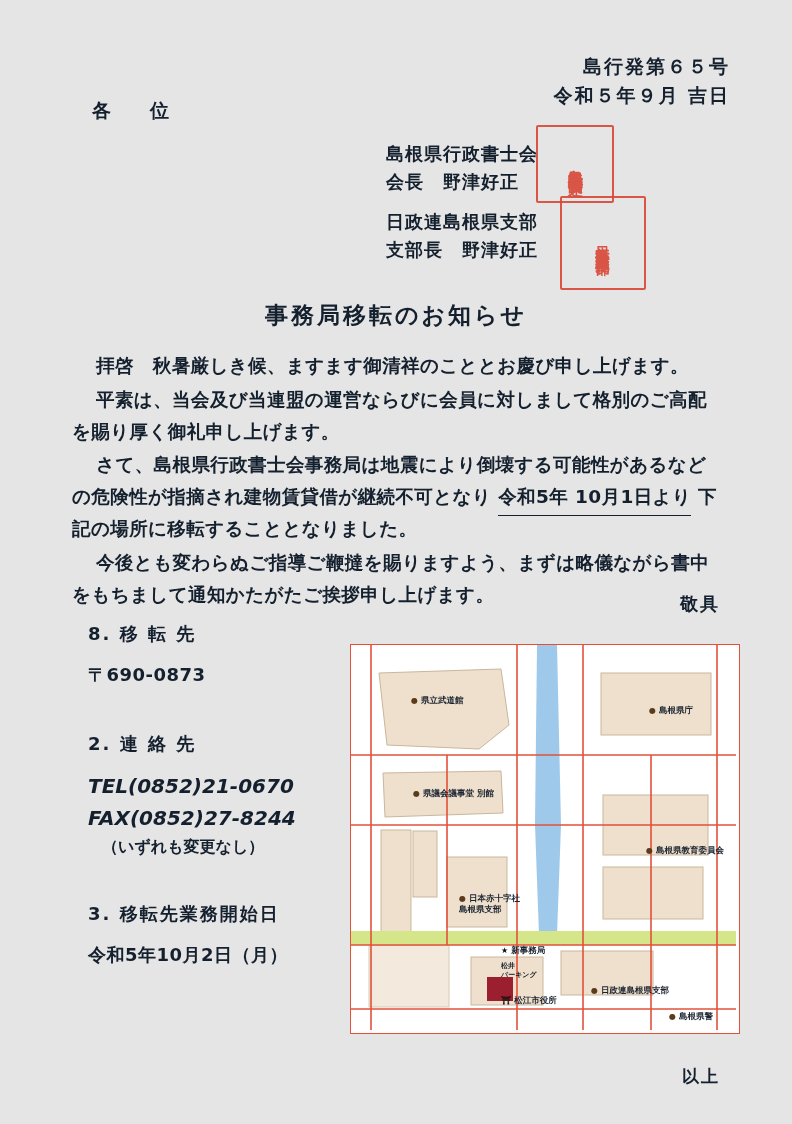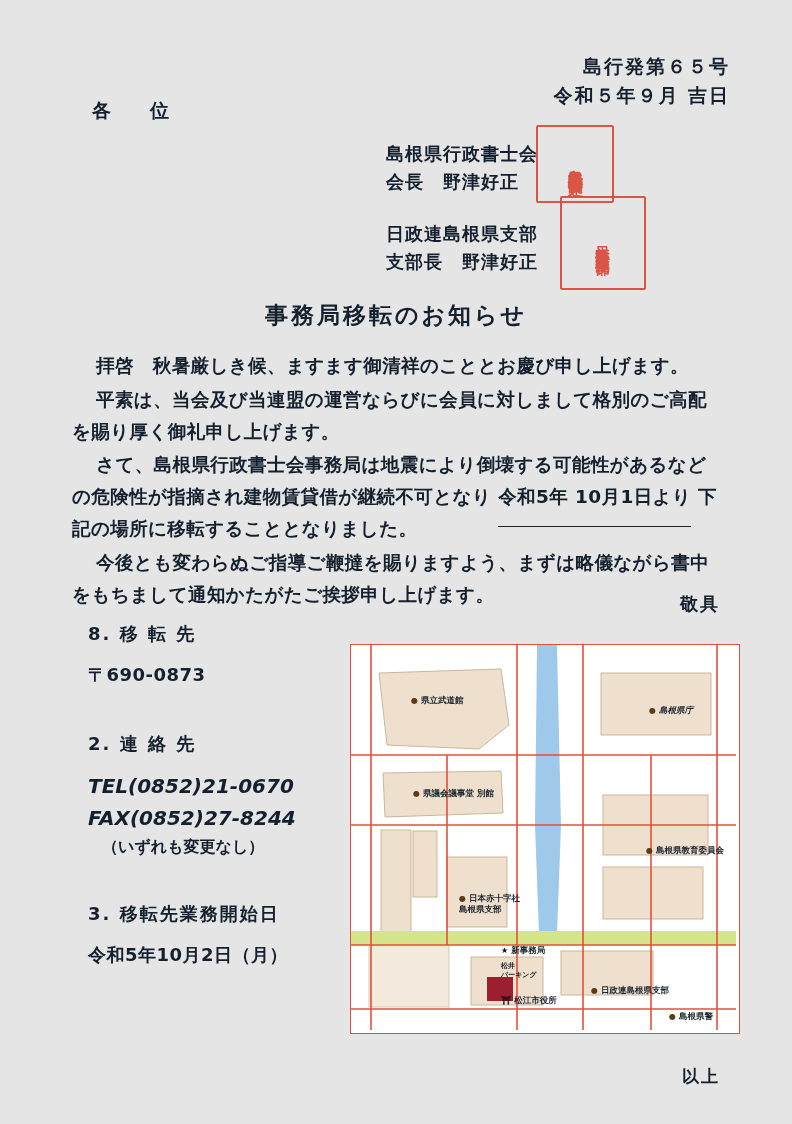--- a/index.html
+++ b/index.html
@@ -42,21 +42,21 @@
   }
   .issuer {
     position: absolute;
     top: 140px;
     left: 386px;
     font-size: 18px;
     line-height: 1.55;
     font-weight: 600;
     letter-spacing: 1px;
   }
-  .issuer .grp { margin-bottom: 24px; }
+  .issuer .grp { margin-bottom: 12px; }
   .issuer .grp:last-child { margin-bottom: 0; }
 
   
   .seal {
     position: absolute;
     border: 2px solid #d94a3a;
     color: #d94a3a;
     font-weight: 700;
     display: grid;
     writing-mode: vertical-rl;
@@ -97,21 +97,21 @@
     position: absolute;
     top: 350px;
     left: 72px;
     width: 650px;
     font-size: 18.5px;
     line-height: 1.72;
     font-weight: 600;
     letter-spacing: .4px;
   }
   .body-text p { margin: 0 0 2px 0; text-indent: 1.3em; }
-  .underline { border-bottom: 1.5px solid #14202e; padding-bottom: 19px; margin-top: 33px; }
+  .underline { border-bottom: 1.5px solid #14202e; padding-bottom: 8px; margin-top: 33px; }
   .closing {
     position: absolute;
     top: 592px;
     right: 72px;
     font-size: 18px;
     font-weight: 600;
     letter-spacing: 2px;
   }
 
   
@@ -269,21 +269,21 @@
         <path d="M232,0 L232,385"></path>
         <path d="M366,0 L366,385"></path>
         <path d="M96,110 L96,300"></path>
         <path d="M300,110 L300,385"></path>
       </g>
 
       <rect x="136" y="332" width="26" height="24" fill="#9b1f2e"></rect>
     </svg>
 
     <div class="mk" style="left:60px;  top:50px;text-align:center;">県立武道館</div>
-    <div class="mk" style="left:298px; top:60px;font-style:italic;">島根県庁</div>
+    <div class="mk" style="left:298px; top:60px;">島根県庁</div>
     <div class="mk" style="left:62px;  top:143px;">県議会議事堂 別館</div>
     <div class="mk" style="left:295px; top:200px;">島根県教育委員会</div>
     <div class="mk" style="left:108px; top:248px; white-space:pre-line;">日本赤十字社
 島根県支部</div>
     <div class="mk star" style="left:150px; top:300px;">新事務局</div>
     <div class="mk none" style="left:150px; top:316px; font-size:7px; white-space:pre-line;">松井
 パーキング</div>
     <div class="mk pin" style="left:150px; top:350px;">松江市役所</div>
     <div class="mk" style="left:240px; top:340px;">日政連島根県支部</div>
     <div class="mk" style="left:318px; top:366px;">島根県警</div>

